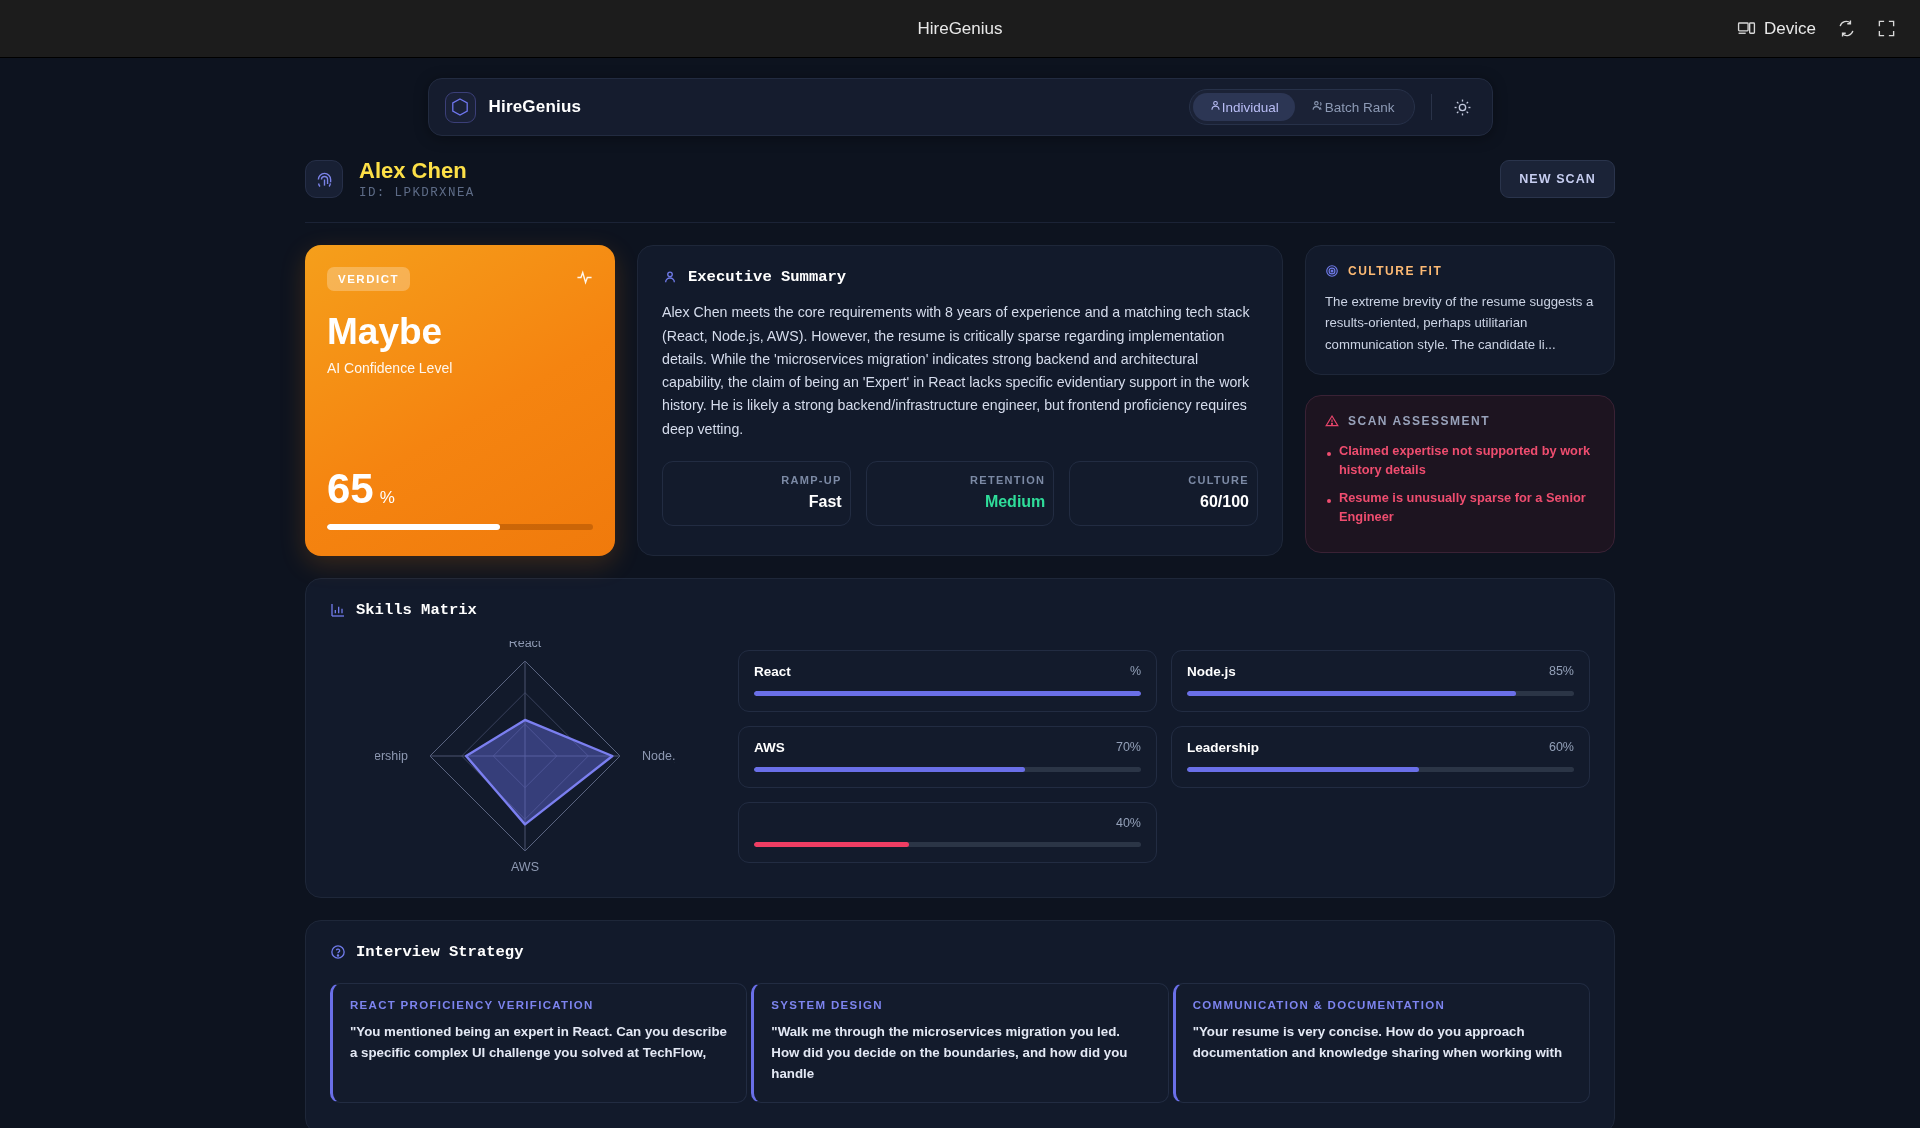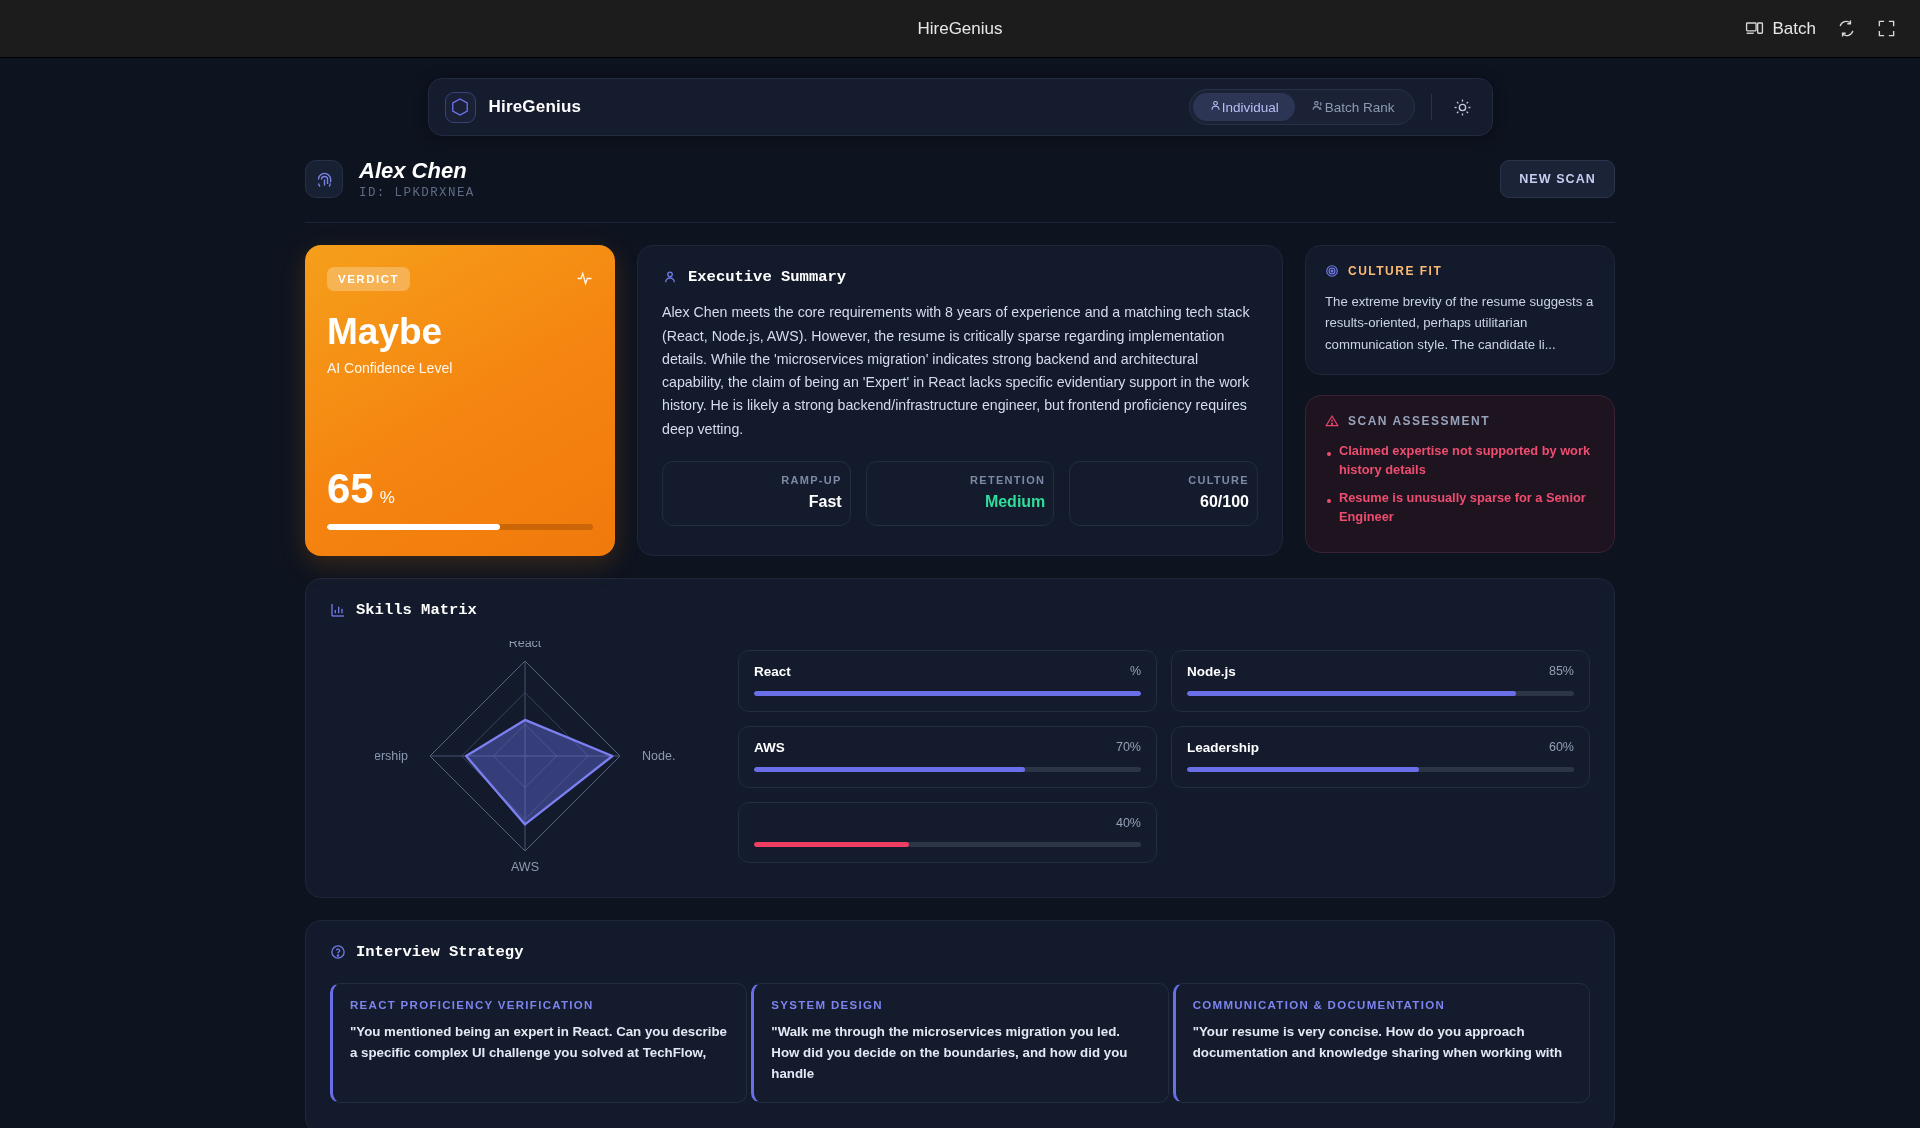--- a/index.html
+++ b/index.html
@@ -84,21 +84,21 @@
     padding-bottom: 22px;
     border-bottom: 1px solid #1b2336;
   }
   .cand-avatar {
     width: 38px; height: 38px; border-radius: 11px;
     background: #182034; border: 1px solid #262f48;
     display: flex; align-items: center; justify-content: center;
     color: #7b83e8;
   }
   .cand-txt { margin-left: 16px; }
-  .cand-name { color: #ffffff; font-size: 22px; font-weight: bold; line-height: 1.15; font-style: italic; }
+  .cand-name { color: #fde047; font-size: 22px; font-weight: bold; line-height: 1.15; }
   .cand-id { color: #5d6b86; font-size: 12.5px; font-family: "Liberation Mono", monospace; letter-spacing: 1.4px; margin-top: 3px; }
   .new-scan {
     margin-left: auto;
     background: #1b2337; border: 1px solid #2a3consist;
     border: 1px solid #2a344c;
     color: #c6cdf0; font-size: 12.5px; font-weight: bold; letter-spacing: 1.1px;
     padding: 11px 18px; border-radius: 9px; cursor: pointer; font-family: inherit;
   }
 
   
@@ -111,21 +111,21 @@
   
   .verdict {
     border-radius: 16px;
     background: linear-gradient(150deg, #f59f1b 0%, #f58410 55%, #f07a0c 100%);
     padding: 22px 22px 26px;
     display: flex; flex-direction: column;
     min-height: 268px;
     box-shadow: 0 8px 26px rgba(240,130,15,.20);
     position: relative;
   }
-  .verdict-top { display: flex; align-items: flex-end; }
+  .verdict-top { display: flex; align-items: center; }
   .verdict-badge {
     background: rgba(255,255,255,.26);
     color: #fff; font-size: 11.5px; font-weight: bold; letter-spacing: 1.5px;
     padding: 6px 11px; border-radius: 7px;
   }
   .verdict-pulse { margin-left: auto; color: rgba(255,255,255,.92); }
   .verdict-word { color: #fff; font-size: 37px; font-weight: bold; margin-top: 22px; line-height: 1; }
   .verdict-sub { color: rgba(255,255,255,.93); font-size: 14px; margin-top: 10px; }
   .verdict-spacer { flex: 1; min-height: 44px; }
   .verdict-pctrow { display: flex; align-items: baseline; gap: 6px; }
@@ -232,21 +232,21 @@
   <div class="os-title">HireGenius</div>
   <div class="os-right">
     <div class="os-device">
       <span class="os-icon">
         <svg width="19" height="19" viewBox="0 0 24 24" fill="none" stroke="currentColor" stroke-width="1.7">
           <rect x="2" y="5" width="12" height="10" rx="1"></rect>
             <line x1="2" y1="18" x2="11" y2="18"></line>
           <rect x="16" y="5" width="6" height="13" rx="1"></rect>
         </svg>
       </span>
-      <span>Batch</span>
+      <span>Device</span>
     </div>
     <span class="os-icon">
       <svg width="19" height="19" viewBox="0 0 24 24" fill="none" stroke="currentColor" stroke-width="1.7">
         <path d="M4 9a8 8 0 0 1 13-4"></path>
           <path d="M20 15a8 8 0 0 1-13 4"></path>
         <polyline points="17,2 17,6 13,6"></polyline>
           <polyline points="7,22 7,18 11,18"></polyline>
       </svg>
     </span>
     <span class="os-icon">

